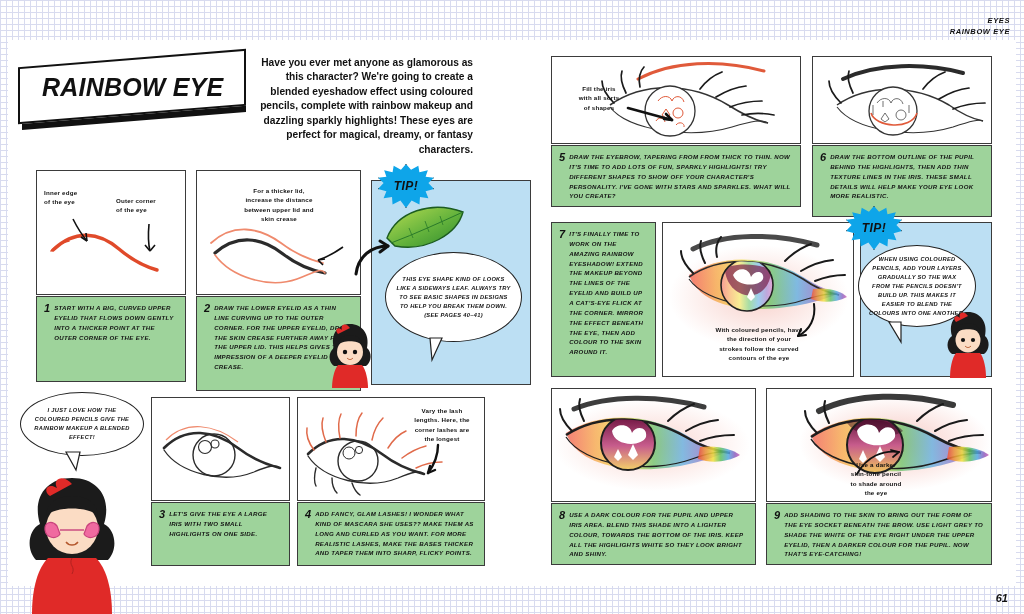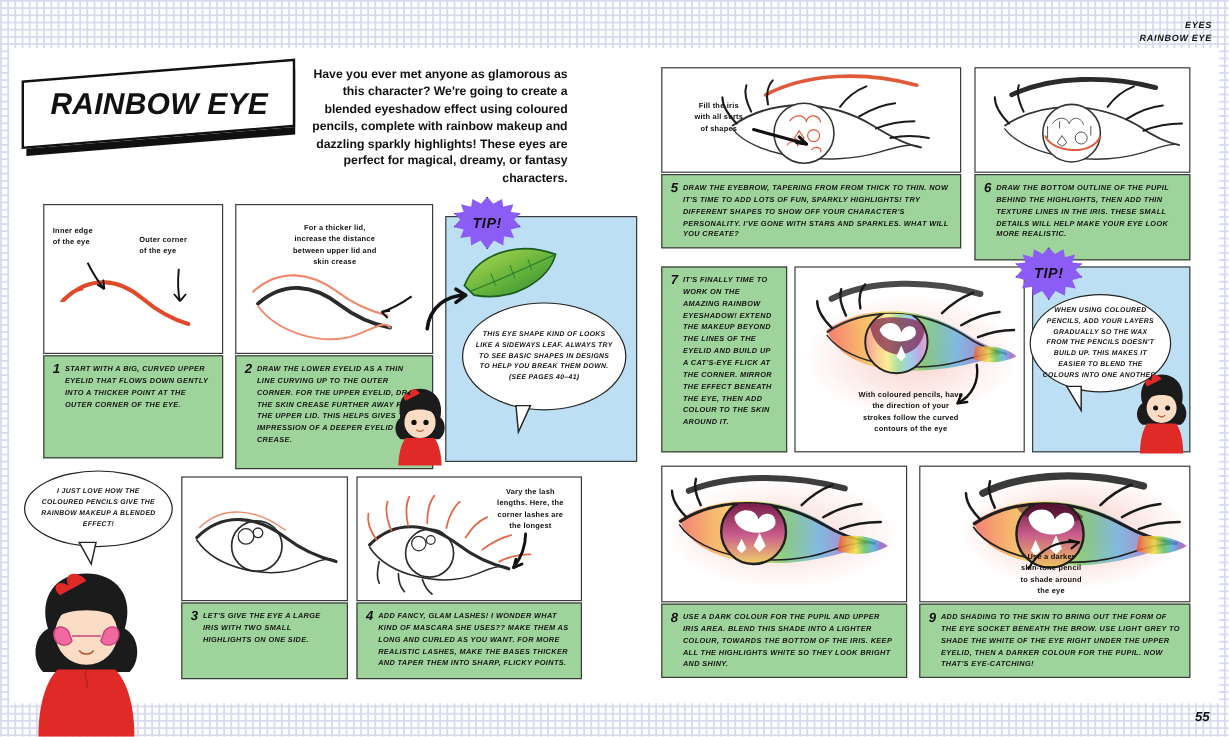--- a/index.html
+++ b/index.html
@@ -83,21 +83,21 @@
     position:absolute;background:#fff;border:1.2px solid #222;border-radius:50%;
     display:flex;align-items:center;justify-content:center;text-align:center;
   }
   .bubble .b-txt{
     font-size:5.7px;line-height:1.58;font-style:italic;font-weight:bold;
     letter-spacing:.3px;color:#111;padding:0 10px;
   }
 
   
   .tip{
-    position:absolute;width:54px;height:42px;background:#8b5cf6;
+    position:absolute;width:54px;height:42px;background:#0ea5e9;
     border:1.4px solid #222;
     clip-path:polygon(50% 0%,59% 13%,72% 4%,74% 19%,89% 14%,85% 29%,100% 31%,90% 43%,
       100% 57%,85% 62%,90% 78%,75% 75%,74% 92%,60% 83%,50% 100%,40% 83%,26% 92%,25% 75%,
       10% 78%,15% 62%,0% 57%,10% 43%,0% 31%,15% 29%,11% 14%,26% 19%,28% 4%,41% 13%);
     display:flex;align-items:center;justify-content:center;
   }
   .tip span{font-size:12px;font-weight:900;font-style:italic;color:#111;letter-spacing:.5px;}
 
   svg{display:block;overflow:visible;}
   .noevt{pointer-events:none;}
@@ -107,21 +107,21 @@
 
 <div id="page"></div>
 
 <div class="white-field" style="left:8px;top:40px;width:1008px;height:546px;"></div>
 <div class="white-field" style="left:8px;top:40px;width:530px;height:546px;"></div>
 
 <div class="running-head">
   <div>EYES</div>
   <div>RAINBOW EYE</div>
 </div>
-<div class="folio">55</div>
+<div class="folio">61</div>
 
 <div class="title-wrap">
   <div class="title-shadow"></div>
   <div class="title-box">
     <div class="title-text">RAINBOW EYE</div>
   </div>
 </div>
 
 <div class="intro">Have you ever met anyone as glamorous as this character? We're going to create a blended eyeshadow effect using coloured pencils, complete with rainbow makeup and dazzling sparkly highlights! These eyes are perfect for magical, dreamy, or fantasy characters.</div>
 

